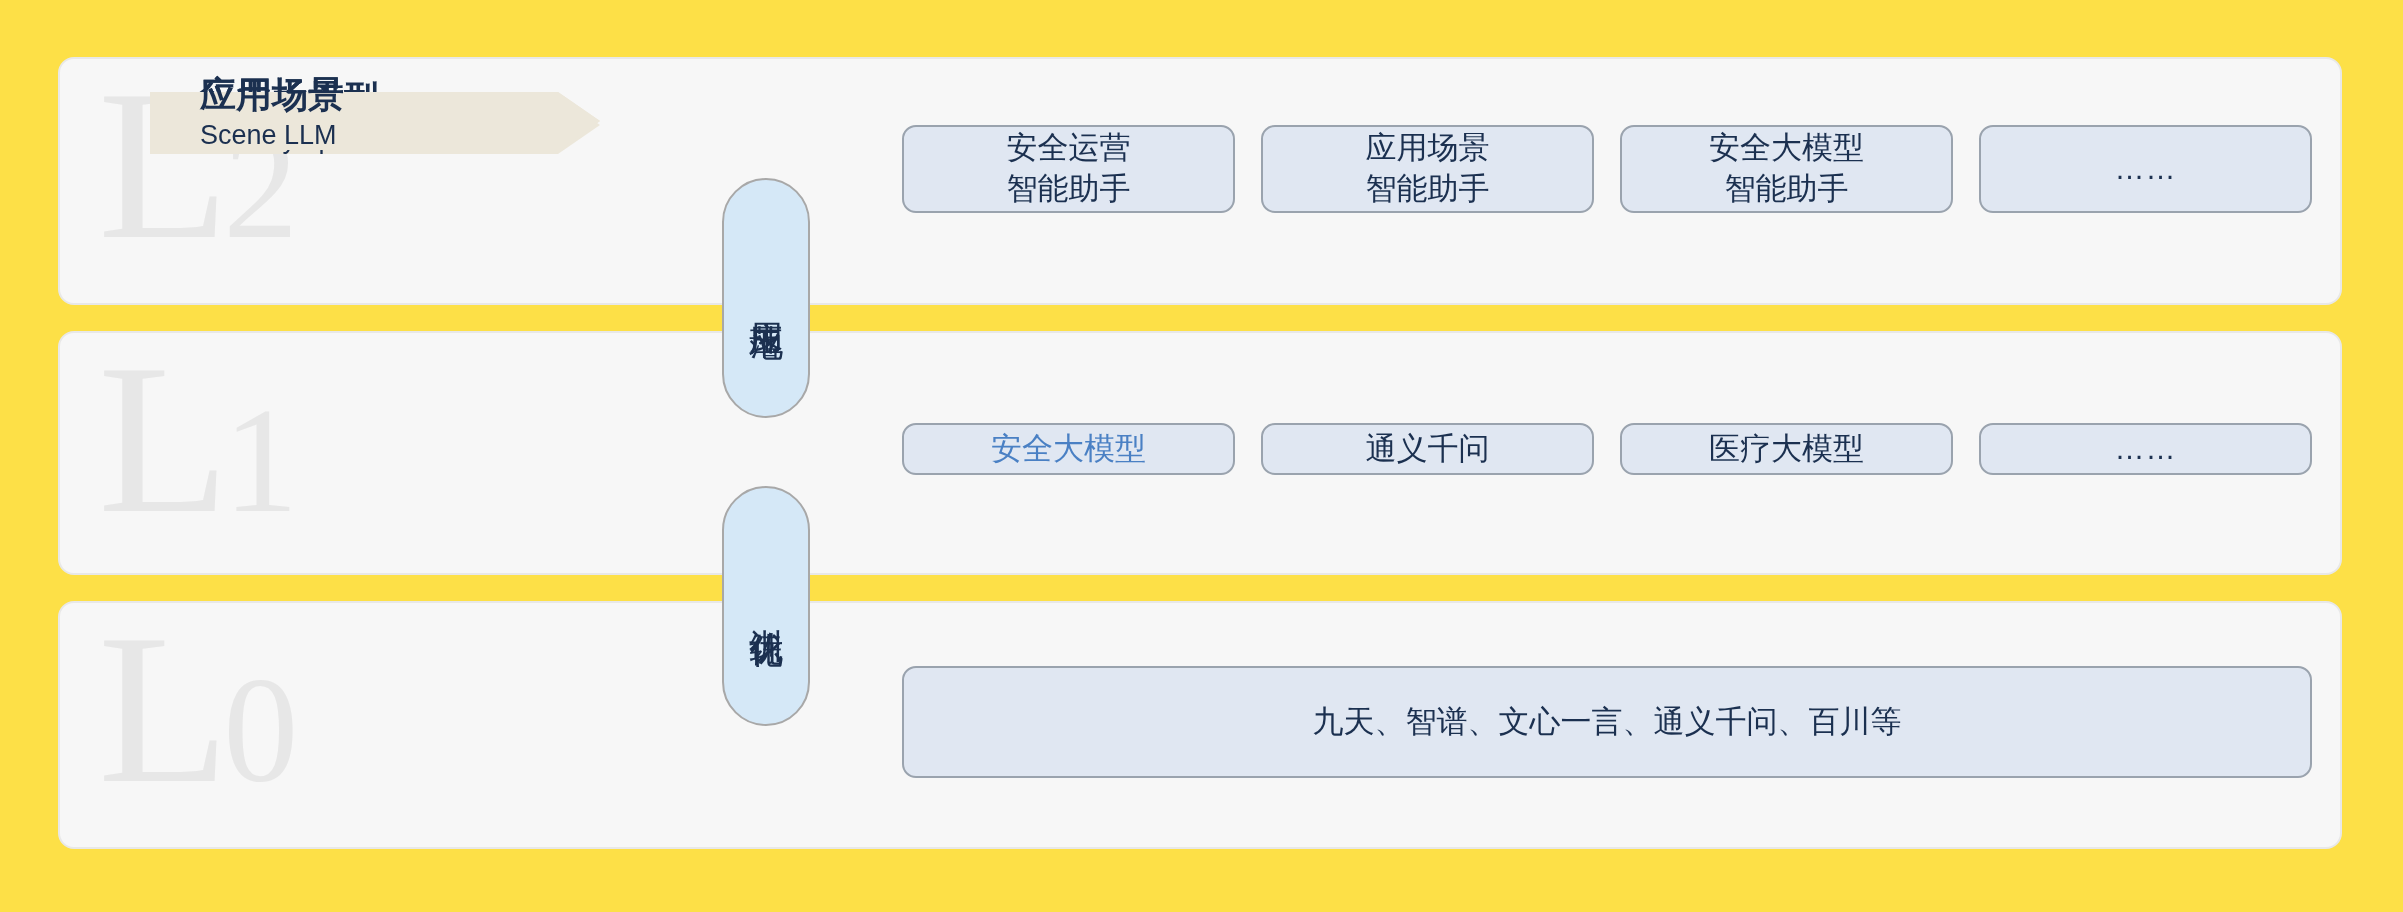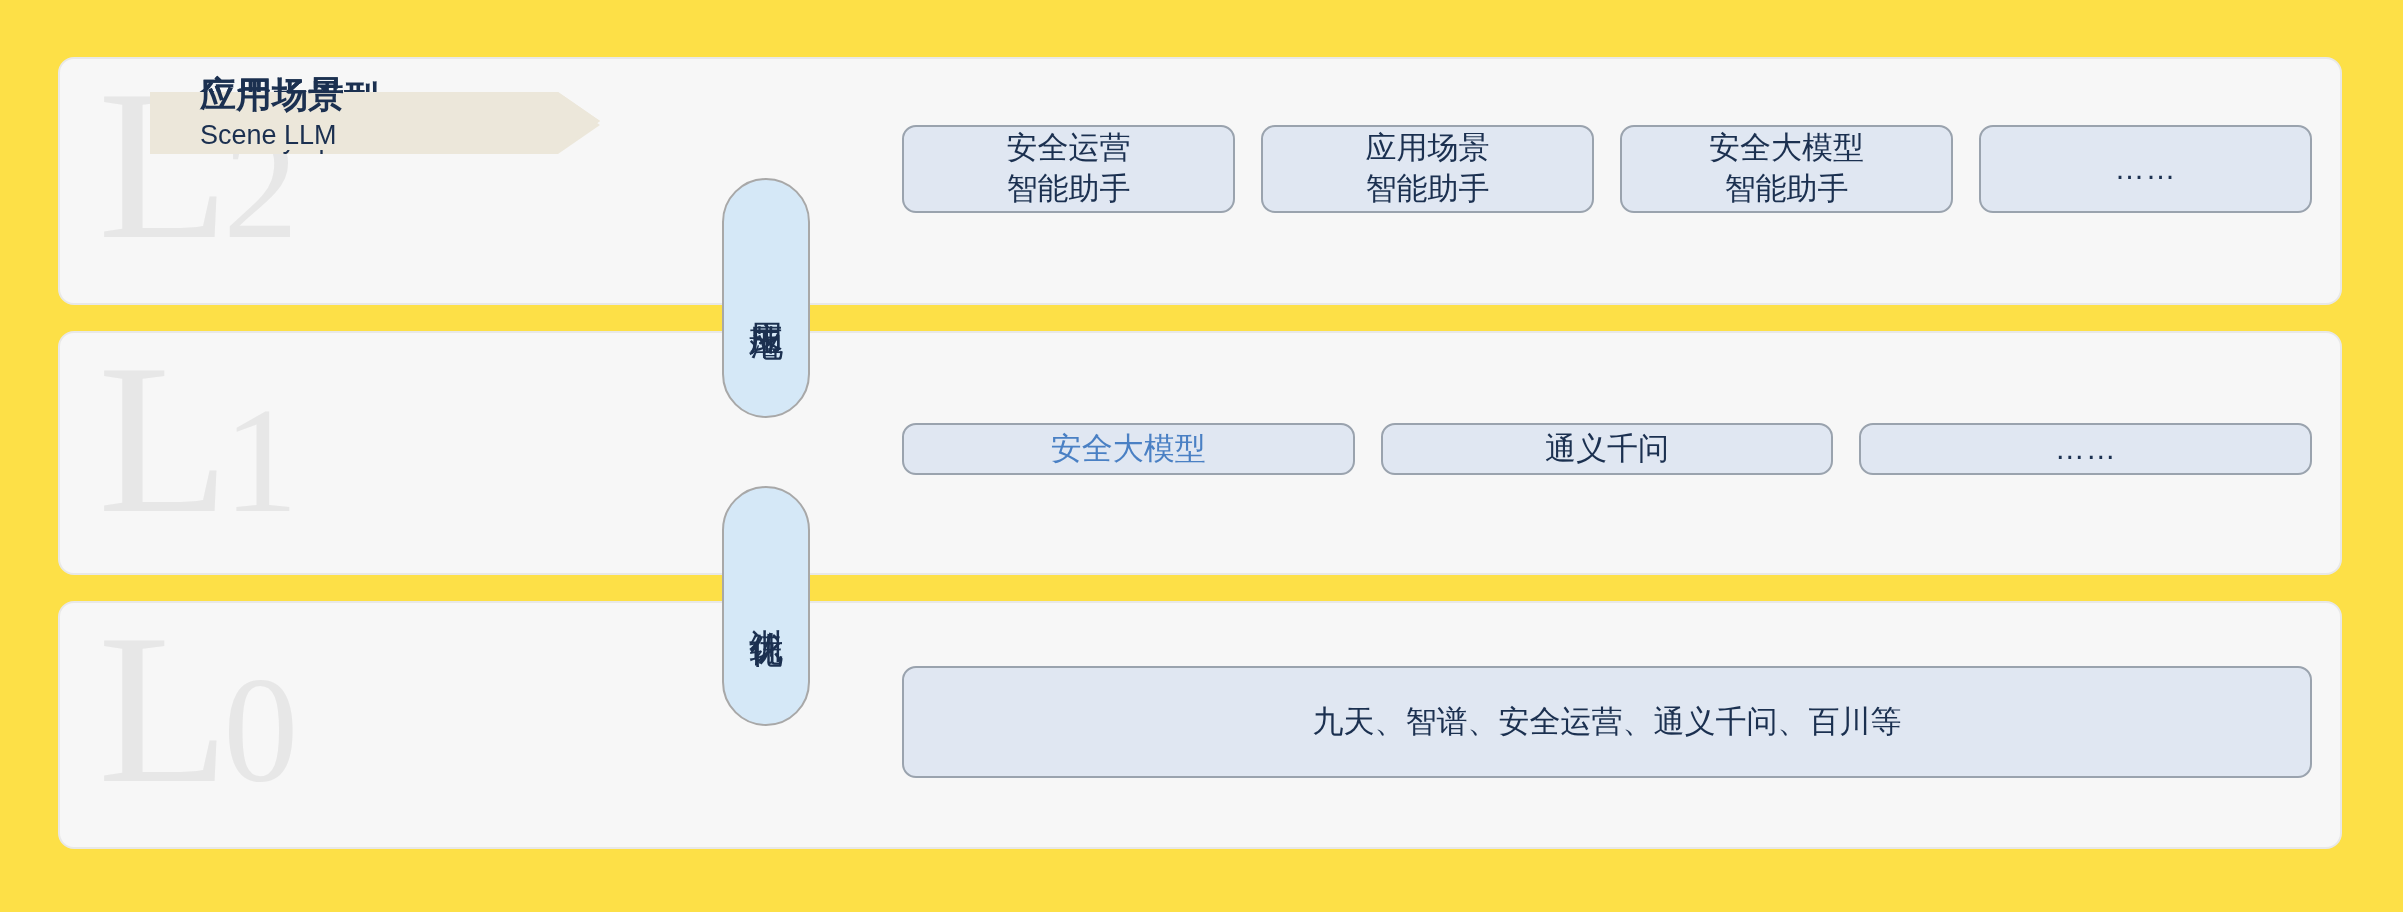--- a/index.html
+++ b/index.html
@@ -206,38 +206,41 @@
   </div>
 
   <div class="card-row" id="row-l1">
     <div class="content-card highlight">
       <span class="card-line">安全大模型</span>
     </div>
     <div class="content-card">
       <span class="card-line">通义千问</span>
     </div>
     <div class="content-card">
+      <span class="card-line">医疗大模型</span>
+    </div>
+    <div class="content-card">
       <span class="ellipsis">……</span>
     </div>
   </div>
 
   <div class="level-panel" id="panel-l0">
     <div class="watermark"><span>L</span><span class="wm-sub">0</span></div>
   </div>
 
   <div class="banner" id="banner-l0"></div>
 
   <div class="level-title-block" id="title-l0">
     <div class="level-title-cn">应用场景</div>
     <div class="level-title-en">Scene LLM</div>
   </div>
 
   <div class="card-row" id="row-l0">
     <div class="content-card wide">
-      <span class="card-line">九天、智谱、安全运营、通义千问、百川等</span>
+      <span class="card-line">九天、智谱、文心一言、通义千问、百川等</span>
     </div>
   </div>
 
   <div class="connector-pill" id="pill-apply">
     <span class="pill-text">应用落地</span>
   </div>
   <div class="connector-pill" id="pill-train">
     <span class="pill-text">训练优化</span>
   </div>
 

